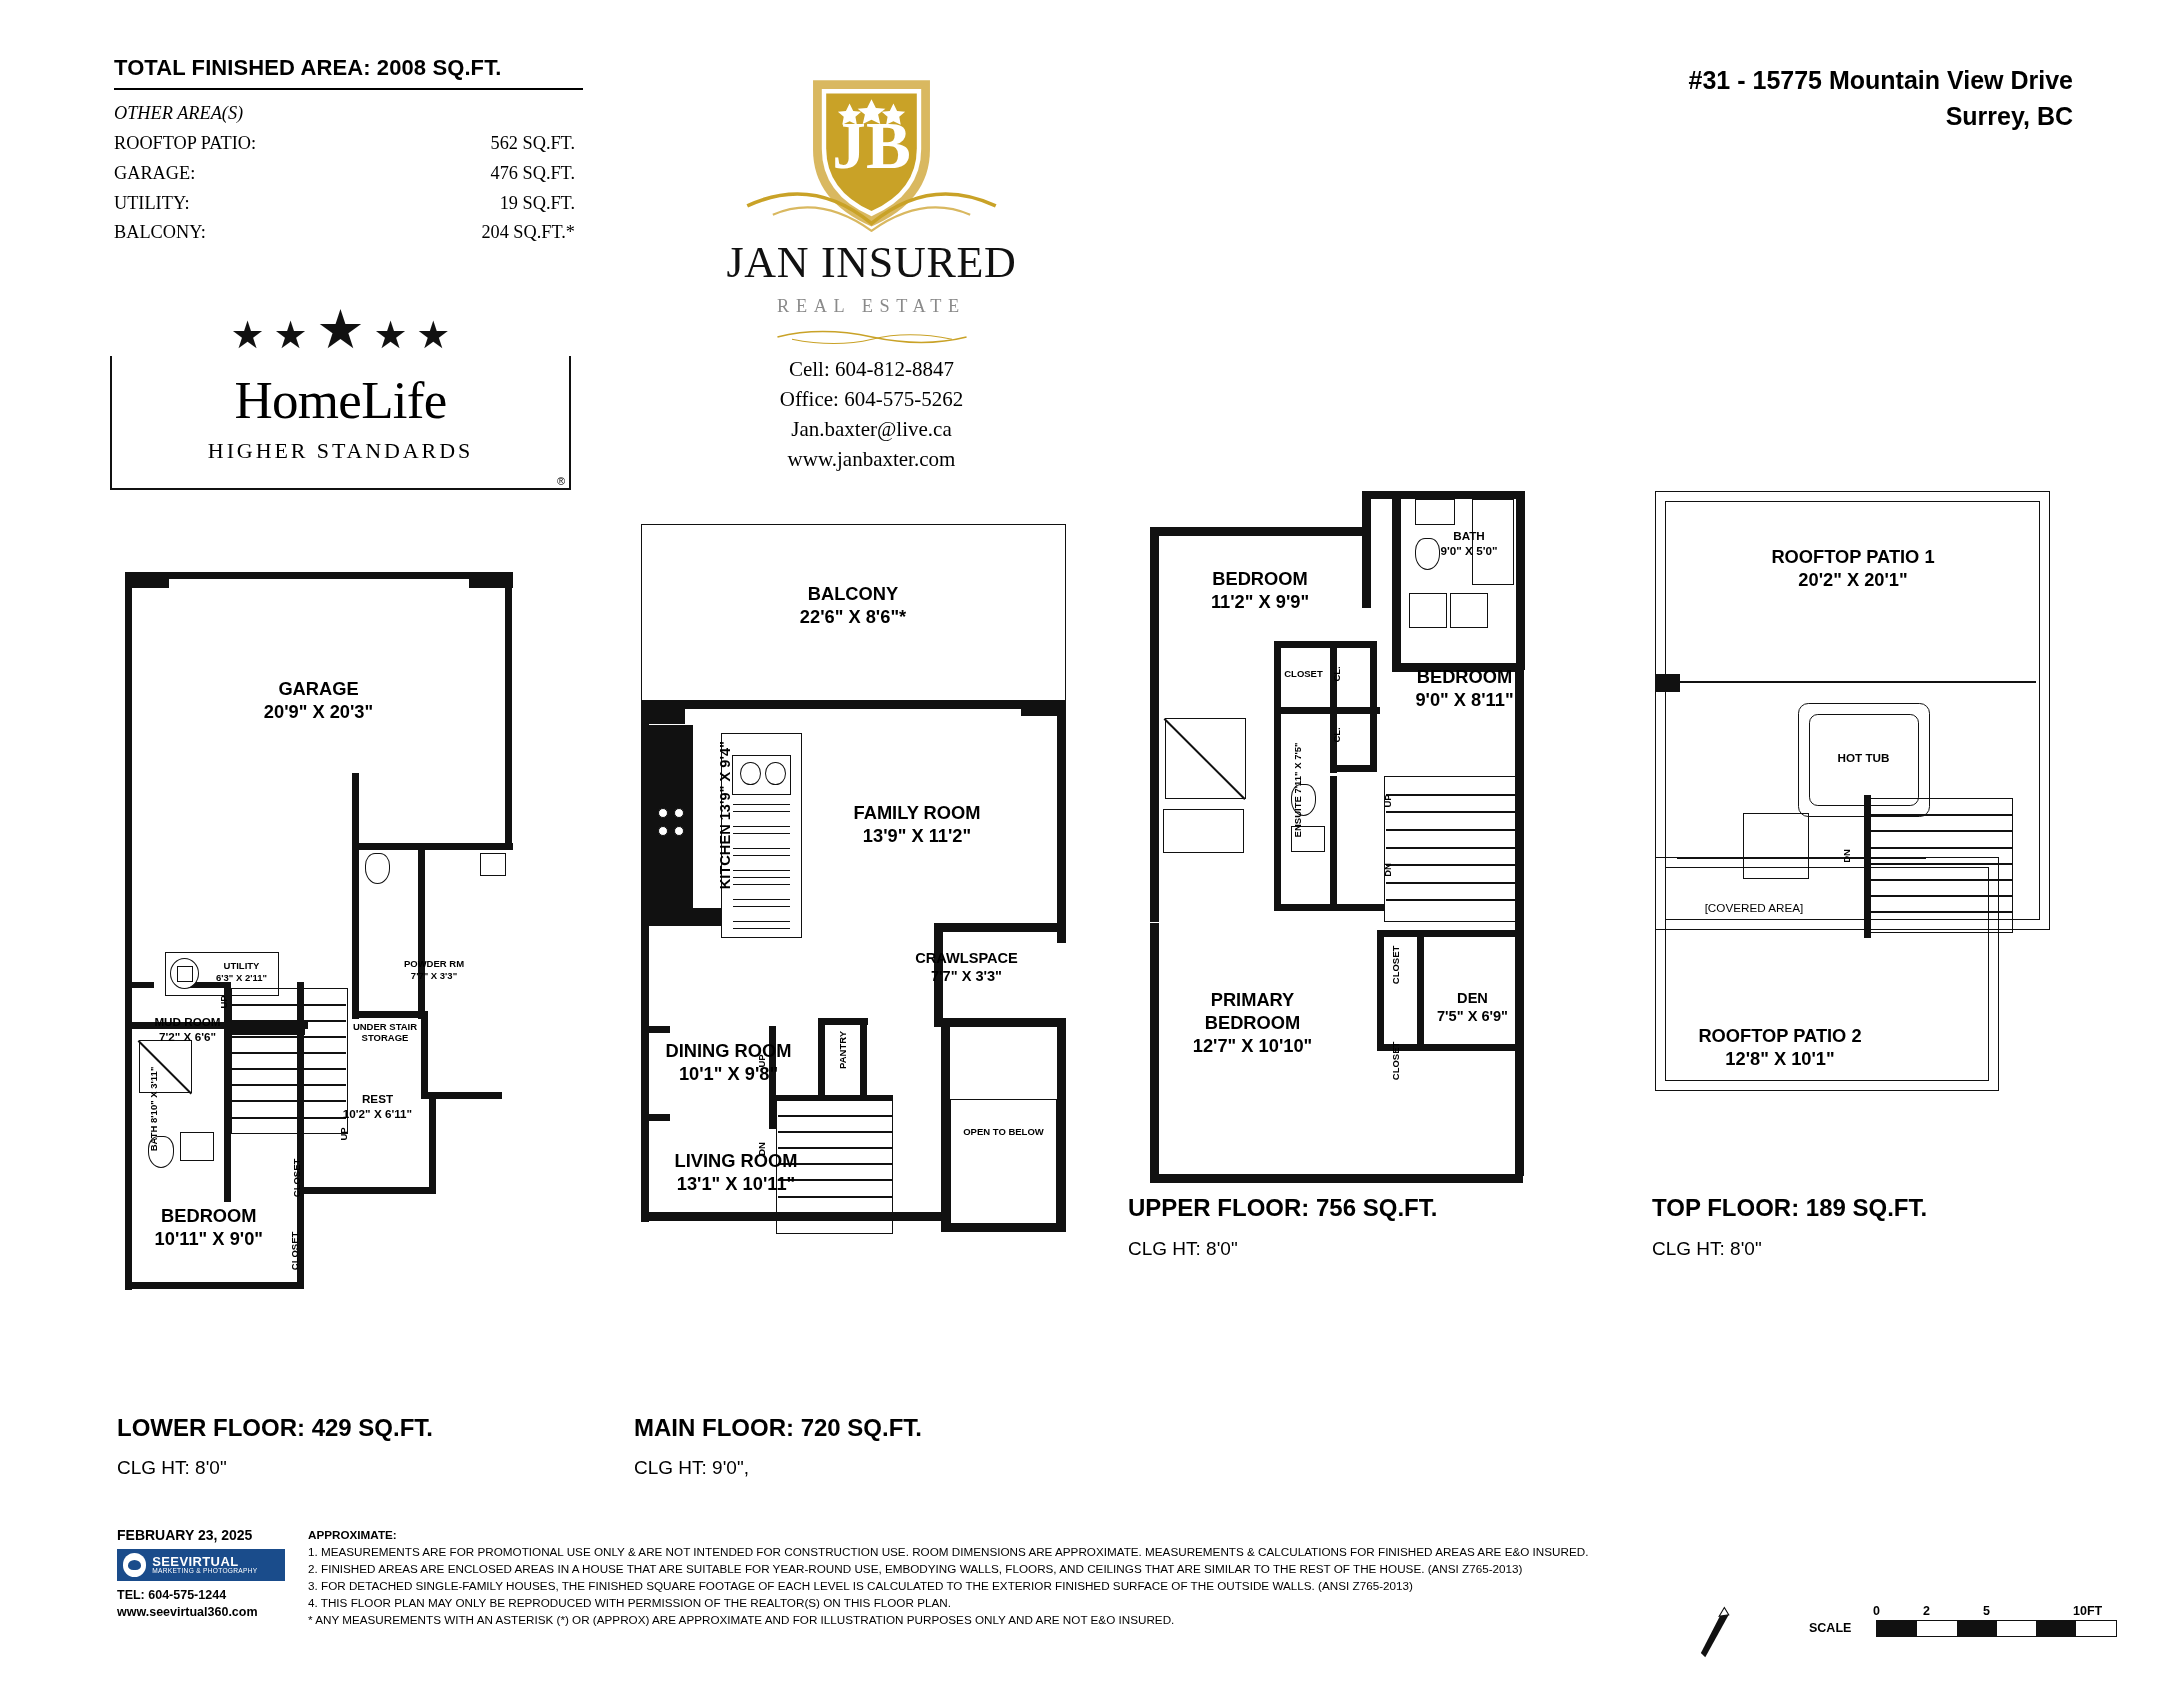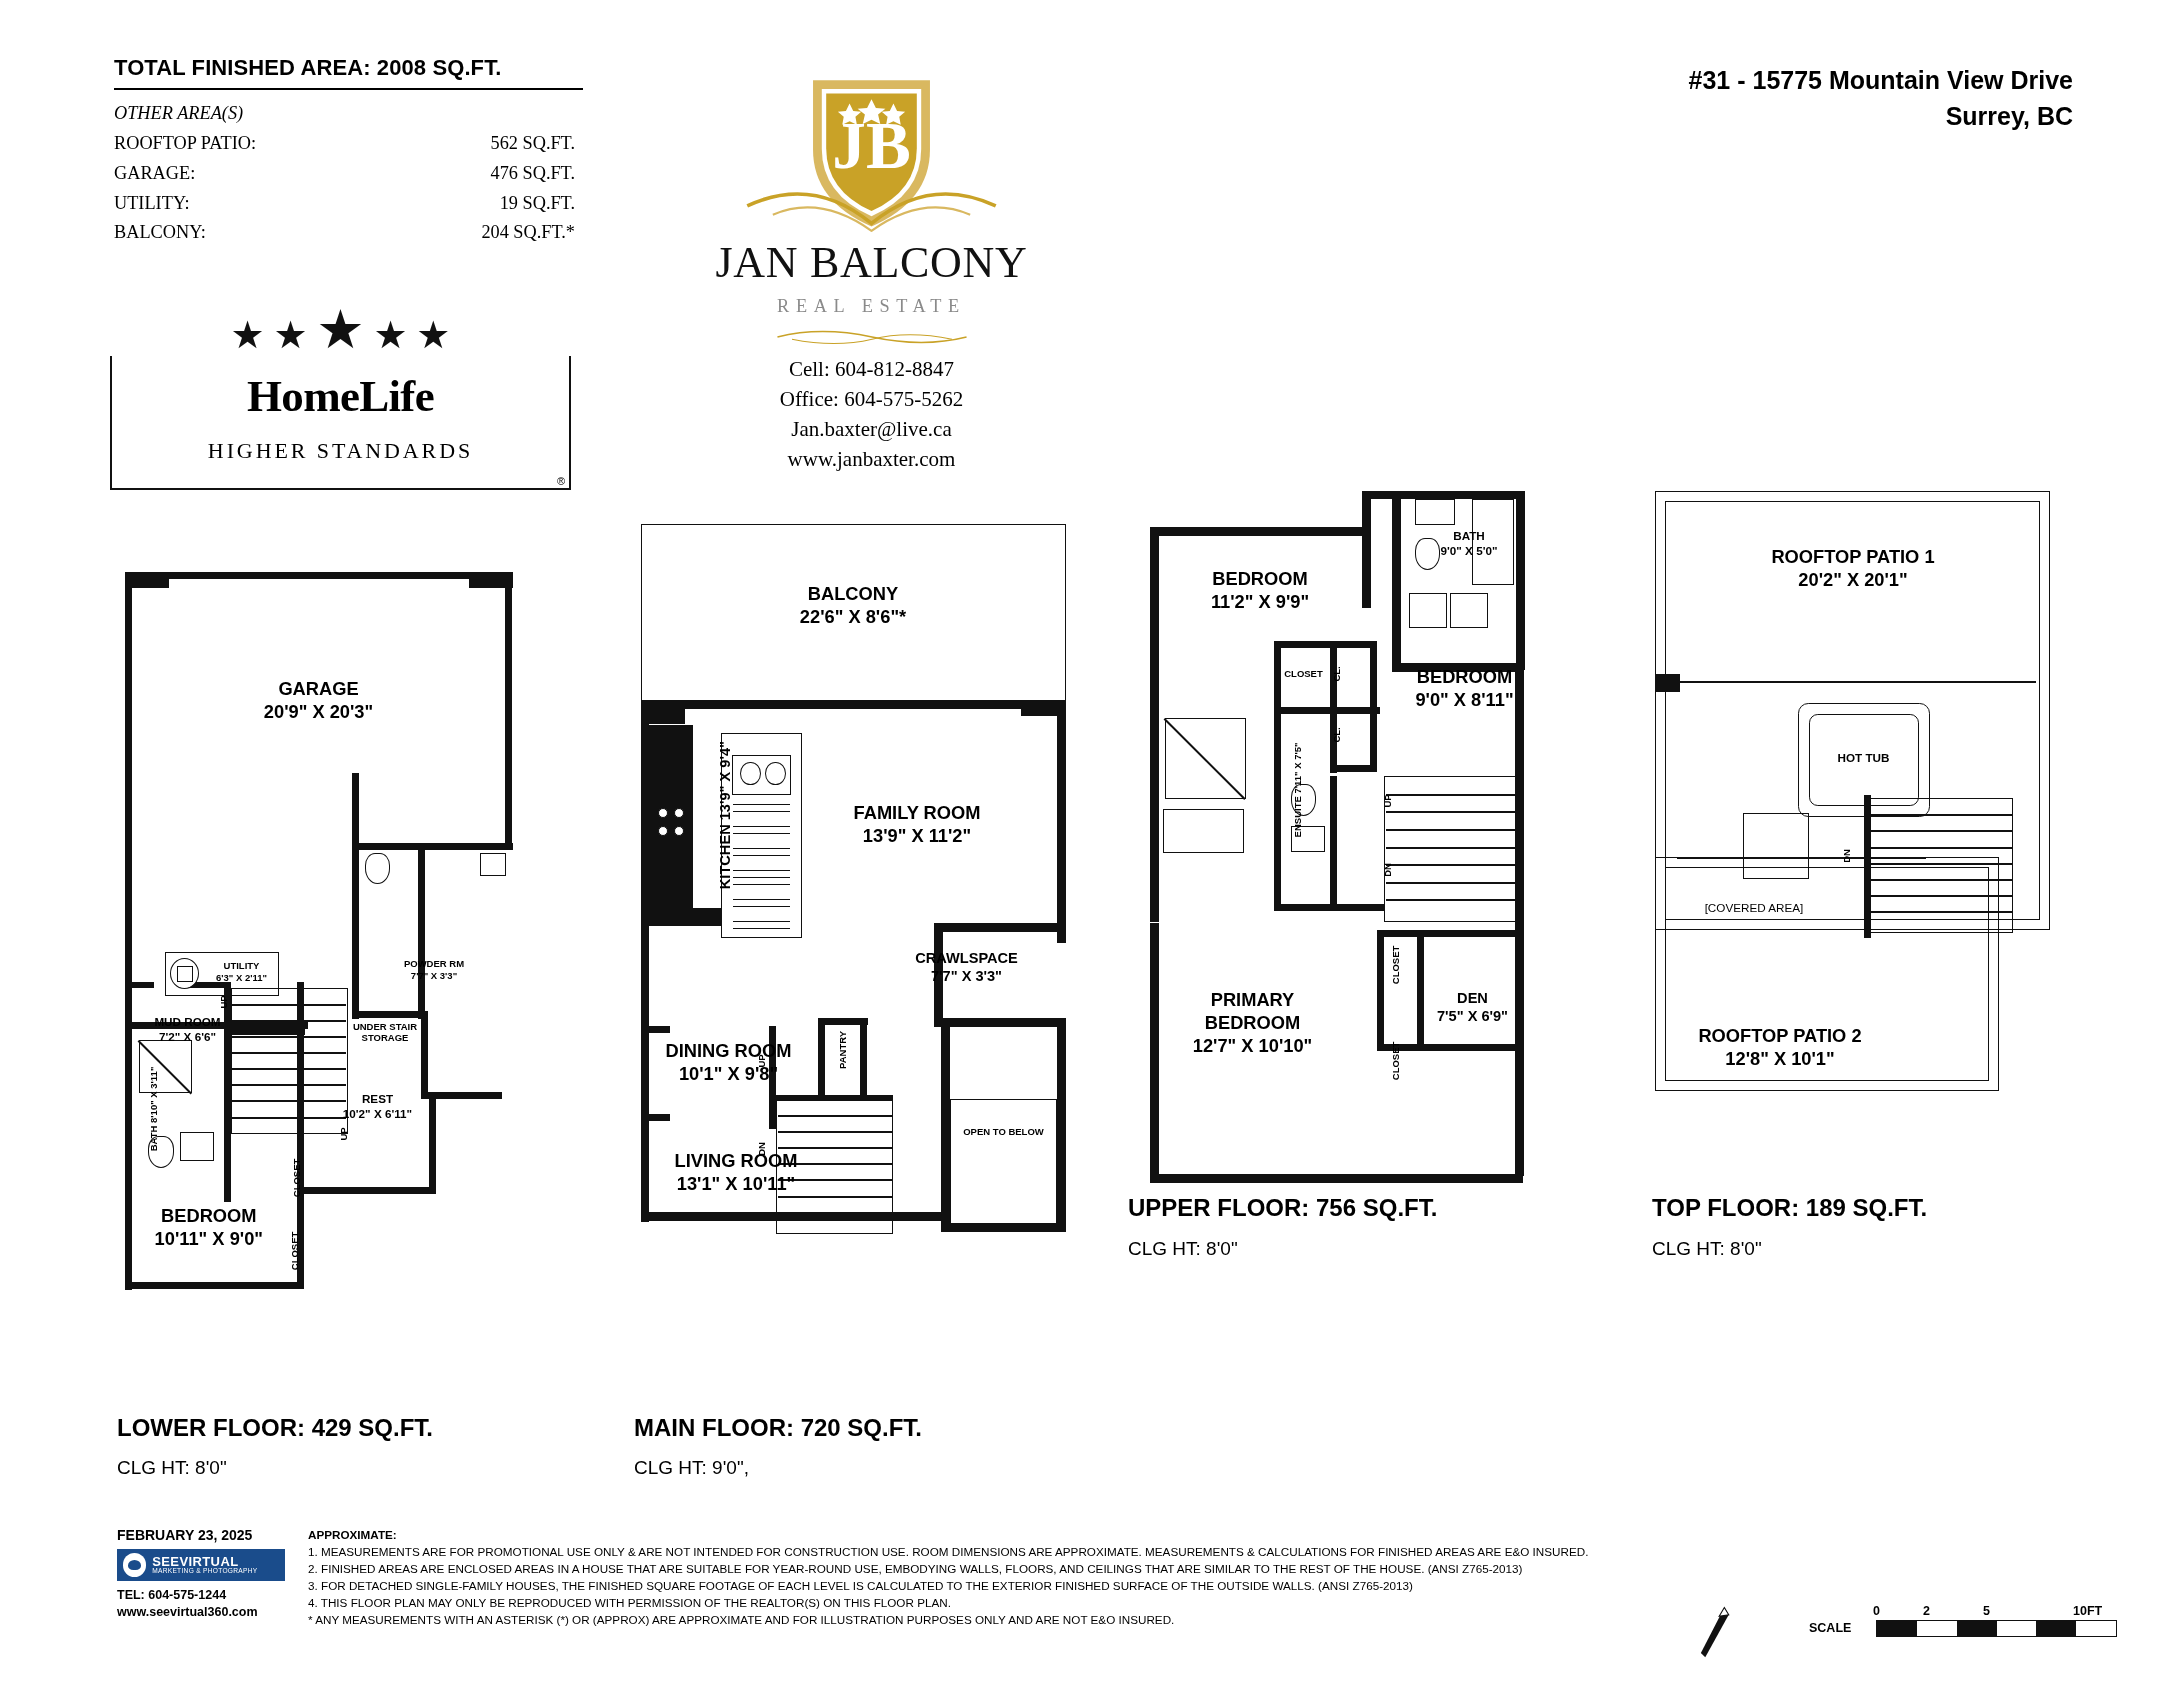--- a/index.html
+++ b/index.html
@@ -80,22 +80,22 @@
     margin: 0 4.4px;
     background: #fff;
   }
   .homelife .stars .s1 { font-size: 38px; }
   .homelife .stars .s2 { font-size: 54px; }
   .homelife .name {
     position: absolute;
     top: 48px; left: 0; width: 100%;
     text-align: center;
     font-family: "Liberation Serif", serif;
-    font-size: 45px;
-    font-weight: bold;
+    font-size: 53px;
+    font-weight: normal;
     letter-spacing: -0.7px;
   }
   .homelife .name .life { font-style: normal; }
   .homelife .tagline {
     position: absolute;
     top: 116px; left: 0; width: 100%;
     text-align: center;
     font-family: "Liberation Serif", serif;
     font-size: 22px;
     letter-spacing: 2.9px;
@@ -324,21 +324,21 @@
         <text x="230" y="160" font-family="Liberation Serif, serif" font-size="92" font-weight="bold" fill="#ffffff" text-anchor="middle">JB</text>
         <g fill="#ffffff">
           <polygon points="200,72 205,82 216,83 208,90 210,101 200,96 190,101 192,90 184,83 195,82"></polygon>
           <polygon points="230,66 236,78 249,79 239,87 242,100 230,94 218,100 221,87 211,79 224,78"></polygon>
           <polygon points="260,72 265,82 276,83 268,90 270,101 260,96 250,101 252,90 244,83 255,82"></polygon>
         </g>
         <path d="M60 212 Q150 170 230 236 Q310 170 400 212" stroke="#c9a227" stroke-width="5" fill="none"></path>
         <path d="M95 224 Q160 196 230 246 Q300 196 365 224" stroke="#d9b860" stroke-width="3" fill="none"></path>
       </svg>
     </div>
-    <div class="agent-name">JAN BALCONY</div>
+    <div class="agent-name">JAN INSURED</div>
     <div class="agent-sub">REAL ESTATE</div>
     <div class="agent-rule">
       <svg width="220" height="16" viewBox="0 0 300 22">
         <path d="M20 11 Q80 -4 150 11 Q220 26 280 11" stroke="#c9a227" stroke-width="2" fill="none"></path>
         <path d="M40 14 Q100 26 150 14 Q200 2 260 14" stroke="#c9a227" stroke-width="1.4" fill="none"></path>
       </svg>
     </div>
     <div class="contact">
       <div>Cell: 604-812-8847</div>
       <div>Office: 604-575-5262</div>

